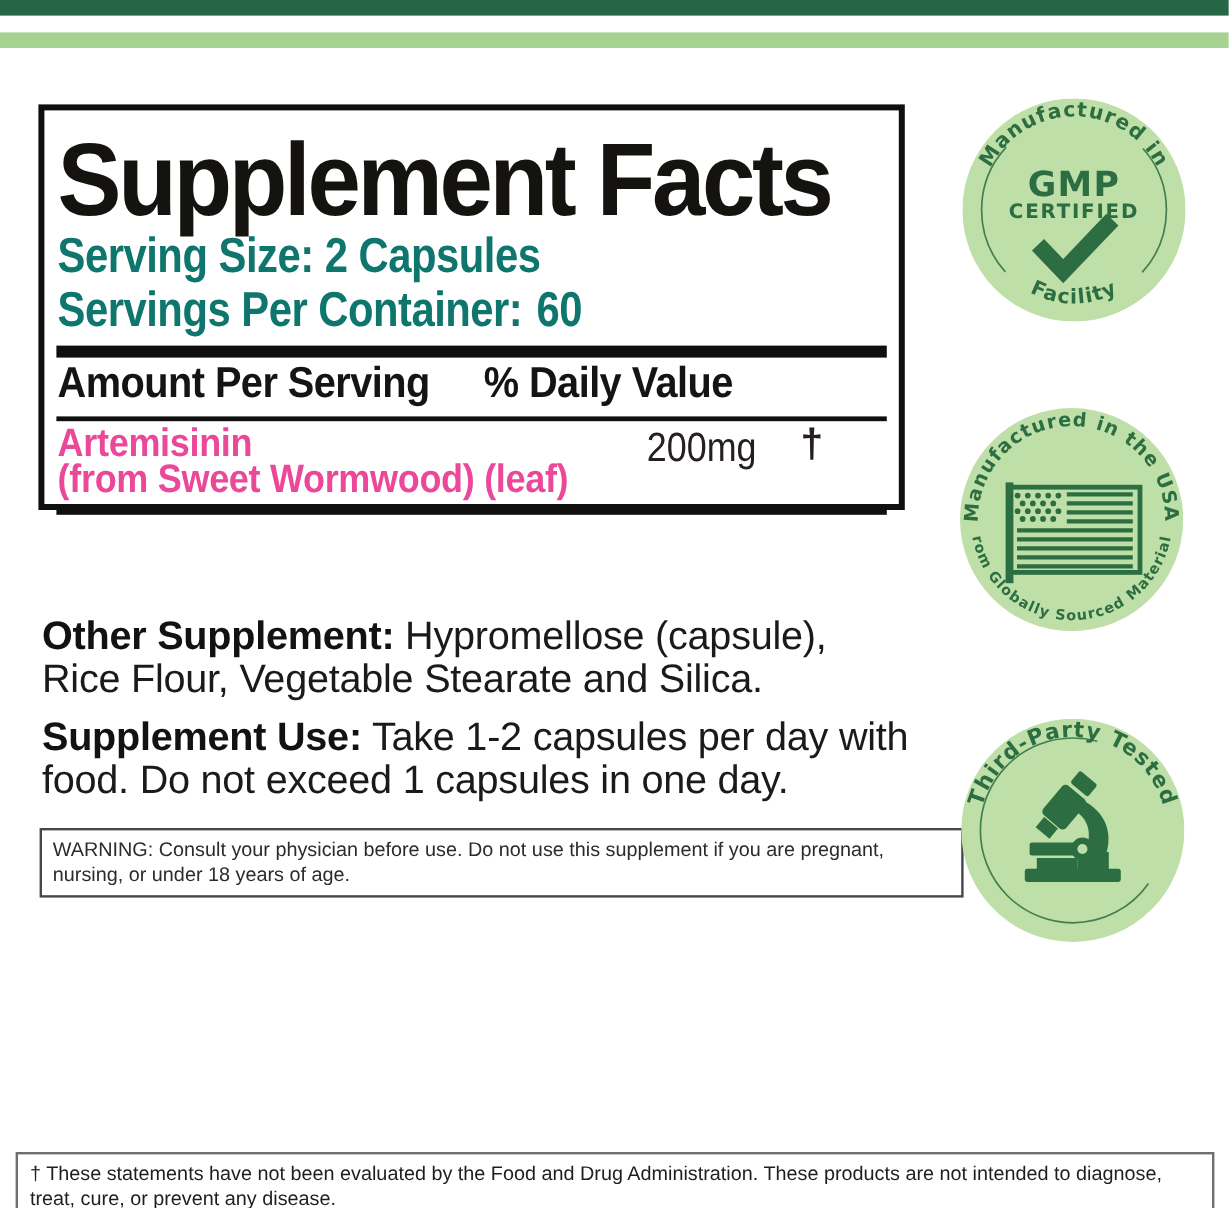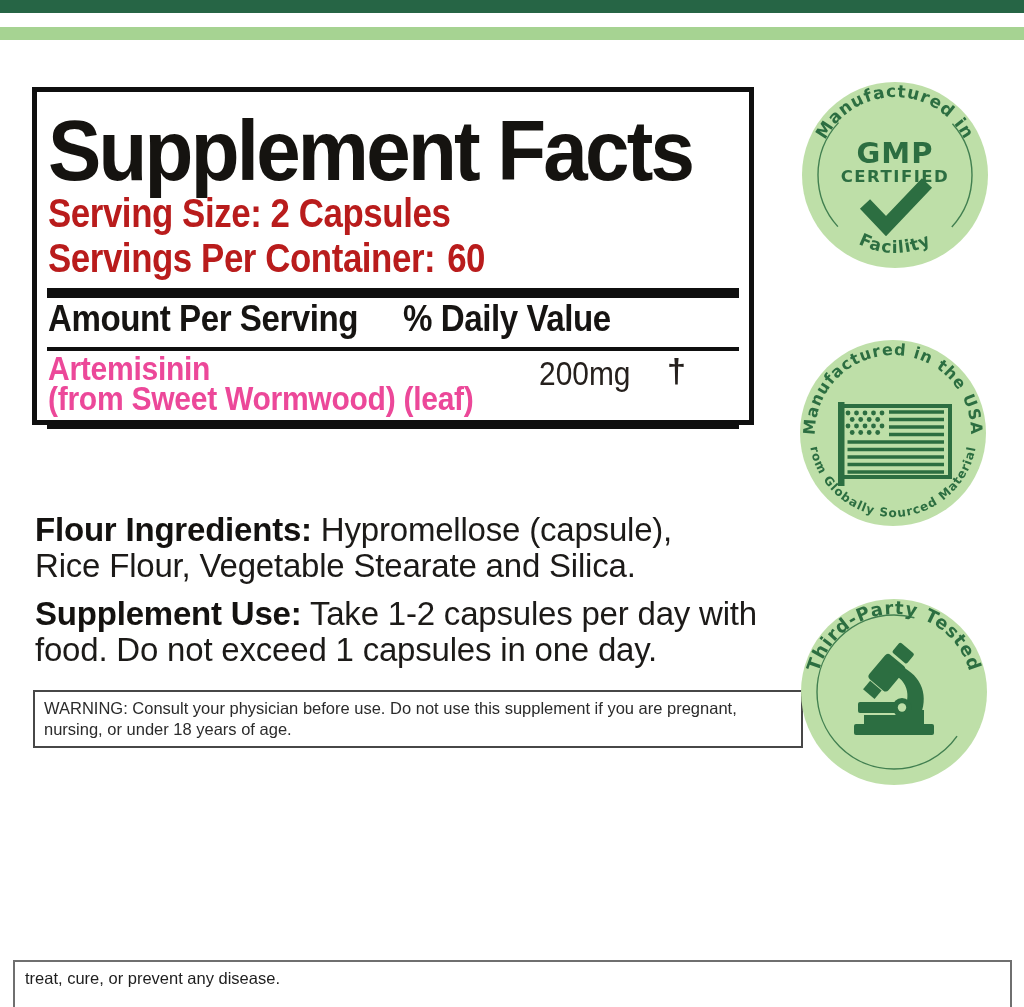--- a/index.html
+++ b/index.html
@@ -17,21 +17,21 @@
     position:absolute;left:32px;top:87px;width:722px;height:338px;
     box-sizing:border-box;border:5px solid var(--panel_ink);background:#fff;
   }
   .panel .abs{position:absolute;white-space:nowrap;}
   .sx{display:inline-block;transform-origin:0 50%;}
   .title{
     left:11px;top:15px;font-size:86px;font-weight:bold;color:#151310;
     letter-spacing:-3px;line-height:1;
   }
   .title .sx{transform:scaleX(0.93);}
-  .servline{left:11px;font-size:41px;font-weight:bold;color:#b91c1c;letter-spacing:-0.5px;line-height:1.1;}
+  .servline{left:11px;font-size:41px;font-weight:bold;color:#0f766e;letter-spacing:-0.5px;line-height:1.1;}
   .servline .sx{transform:scaleX(0.85);}
   .serv-val{margin-left:14px;}
   .hbar{position:absolute;left:10px;right:10px;background:var(--panel_ink);}
   .cols{left:11px;right:12px;top:206px;font-size:36px;font-weight:bold;color:#161412;letter-spacing:-0.5px;
         display:flex;justify-content:flex-start;position:absolute;}
   .cols .l{transform:scaleX(0.92);transform-origin:0 50%;display:inline-block;}
   .cols .r{transform:scaleX(0.92);transform-origin:100% 50%;display:inline-block;}
   .ingname{left:11px;top:262px;font-size:33px;font-weight:bold;color:#ec4899;line-height:30px;letter-spacing:-0.3px;}
   .ingname .sx{transform:scaleX(0.91);}
   .ingname .ln{display:block;}
@@ -95,21 +95,21 @@
     <span class="ln"><span class="sx">(from Sweet Wormwood) (leaf)</span></span>
   </div>
   <div class="abs amount"><span class="sx">200mg</span></div>
   <div class="abs dagger-col">†</div>
 
   <div class="hbar" style="top:329px;height:8px"></div>
 
 </div>
 
 <div class="para p-other">
-  <span class="ln"><b>Flour Ingredients:</b><span> Hypromellose (capsule),</span></span>
+  <span class="ln"><b>Other Supplement:</b><span> Hypromellose (capsule),</span></span>
   <span class="ln">Rice Flour, Vegetable Stearate and Silica.</span>
 </div>
 
 <div class="para p-sugg">
   <span class="ln"><b>Supplement Use:</b><span> Take 1-2 capsules per day with</span></span>
   <span class="ln">food. Do not exceed 1 capsules in one day.</span>
 </div>
 
 <div class="warnbox">
   <span class="ln">WARNING: Consult your physician before use. Do not use this supplement if you are pregnant,</span>
@@ -186,14 +186,15 @@
     <rect x="-36" y="12" width="54" height="11" rx="2"></rect>
     <circle cx="8" cy="17.5" r="9.5"></circle>
     <rect x="4" y="20" width="26" height="16"></rect>
     <rect x="-30" y="25" width="34" height="10"></rect>
     <rect x="-40" y="34" width="80" height="11" rx="2"></rect>
     <circle cx="8" cy="17.5" r="4.2" fill="#bedfa8"></circle>
   </g>
 </svg>
 
 <div class="disclaimer">
+  <span class="ln">† These statements have not been evaluated by the Food and Drug Administration. These products are not intended to diagnose,</span>
   <span class="ln">treat, cure, or prevent any disease.</span>
 </div>
 
 </body></html>

